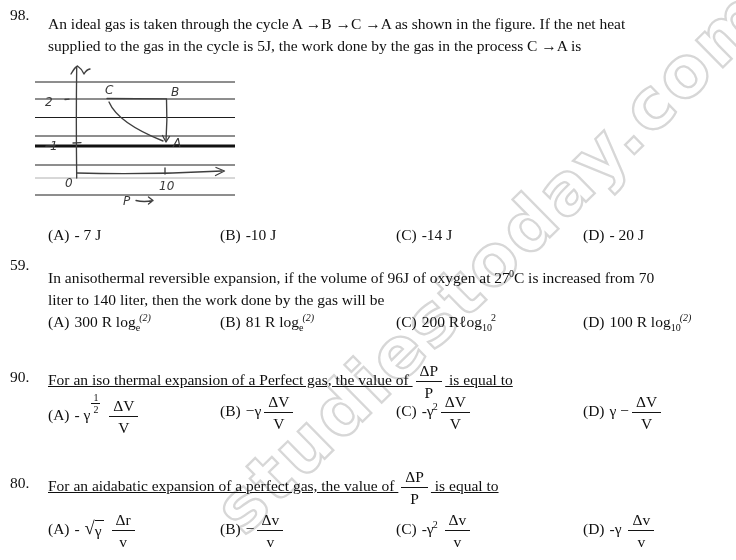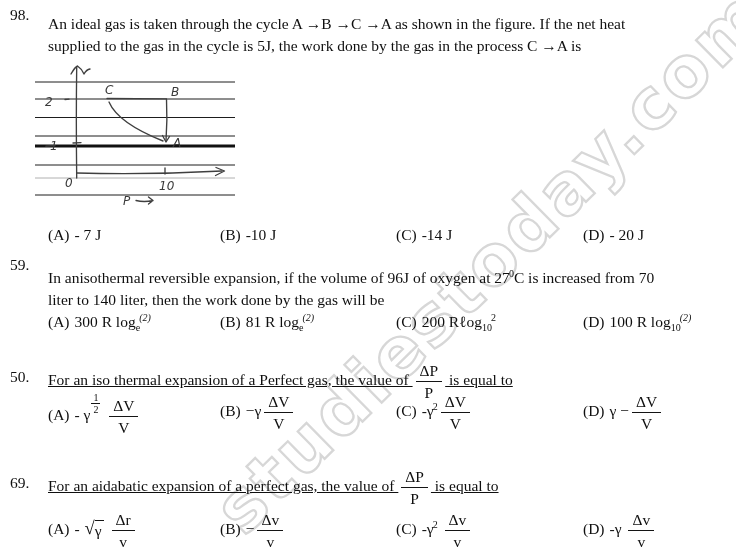--- a/index.html
+++ b/index.html
@@ -119,35 +119,35 @@
   </div>
 
   <div class="optrow" style="top:312px">
     <span class="opt col-a"><span class="optlabel">(A)</span><span><span>300 R log</span><sub>e</sub><sup class="it">(2)</sup></span></span>
     <span class="opt col-b"><span class="optlabel">(B)</span><span><span>81 R log</span><sub>e</sub><sup class="it">(2)</sup></span></span>
     <span class="opt col-c"><span class="optlabel">(C)</span><span><span>200 Rℓog</span><sub>10</sub><sup>2</sup></span></span>
     <span class="opt col-d"><span class="optlabel">(D)</span><span><span>100 R log</span><sub>10</sub><sup class="it">(2)</sup></span></span>
   </div>
 
   <div class="q qmid" style="top:354px">
-    <span class="qnum" style="top:14px">50.</span>
+    <span class="qnum" style="top:14px">90.</span>
     <div class="qtext">
       <div class="qline"><span>For an iso thermal expansion of a Perfect gas, the value of </span><span class="frac"><span class="num">ΔP</span><span class="den">P</span></span><span> is equal to</span></div>
     </div>
   </div>
 
   <div class="optrow" style="top:392px">
     <span class="opt col-a"><span class="optlabel">(A)</span><span><span>- γ</span><span class="supfrac"><span class="num">1</span><span class="den">2</span></span><span> </span><span class="frac"><span class="num">ΔV</span><span class="den">V</span></span></span></span>
     <span class="opt col-b"><span class="optlabel">(B)</span><span><span>−γ</span><span class="frac"><span class="num">ΔV</span><span class="den">V</span></span></span></span>
     <span class="opt col-c"><span class="optlabel">(C)</span><span><span>-γ</span><sup>2</sup><span class="frac"><span class="num">ΔV</span><span class="den">V</span></span></span></span>
     <span class="opt col-d"><span class="optlabel">(D)</span><span><span>γ −</span><span class="frac"><span class="num">ΔV</span><span class="den">V</span></span></span></span>
   </div>
 
   <div class="q qmid" style="top:460px">
-    <span class="qnum" style="top:14px">69.</span>
+    <span class="qnum" style="top:14px">80.</span>
     <div class="qtext">
       <div class="qline"><span>For an aidabatic expansion of a perfect gas, the value of </span><span class="frac"><span class="num">ΔP</span><span class="den">P</span></span><span> is equal to</span></div>
     </div>
   </div>
 
   <div class="optrow" style="top:510px">
     <span class="opt col-a"><span class="optlabel">(A)</span><span><span>- </span><span class="sqrt">
             <span class="rad">√</span>
             <span class="srt">γ</span>
           </span><span> </span><span class="frac"><span class="num">Δr</span><span class="den">v</span></span></span></span>

